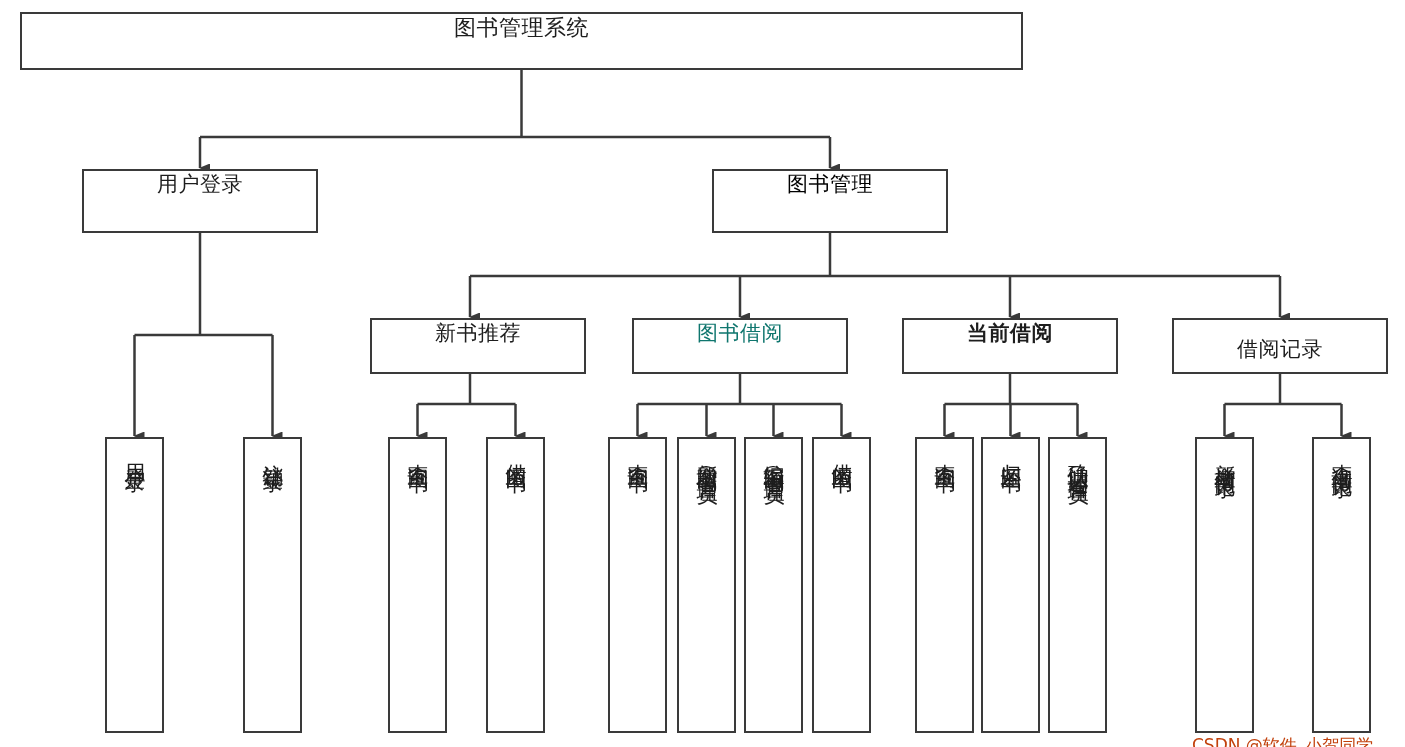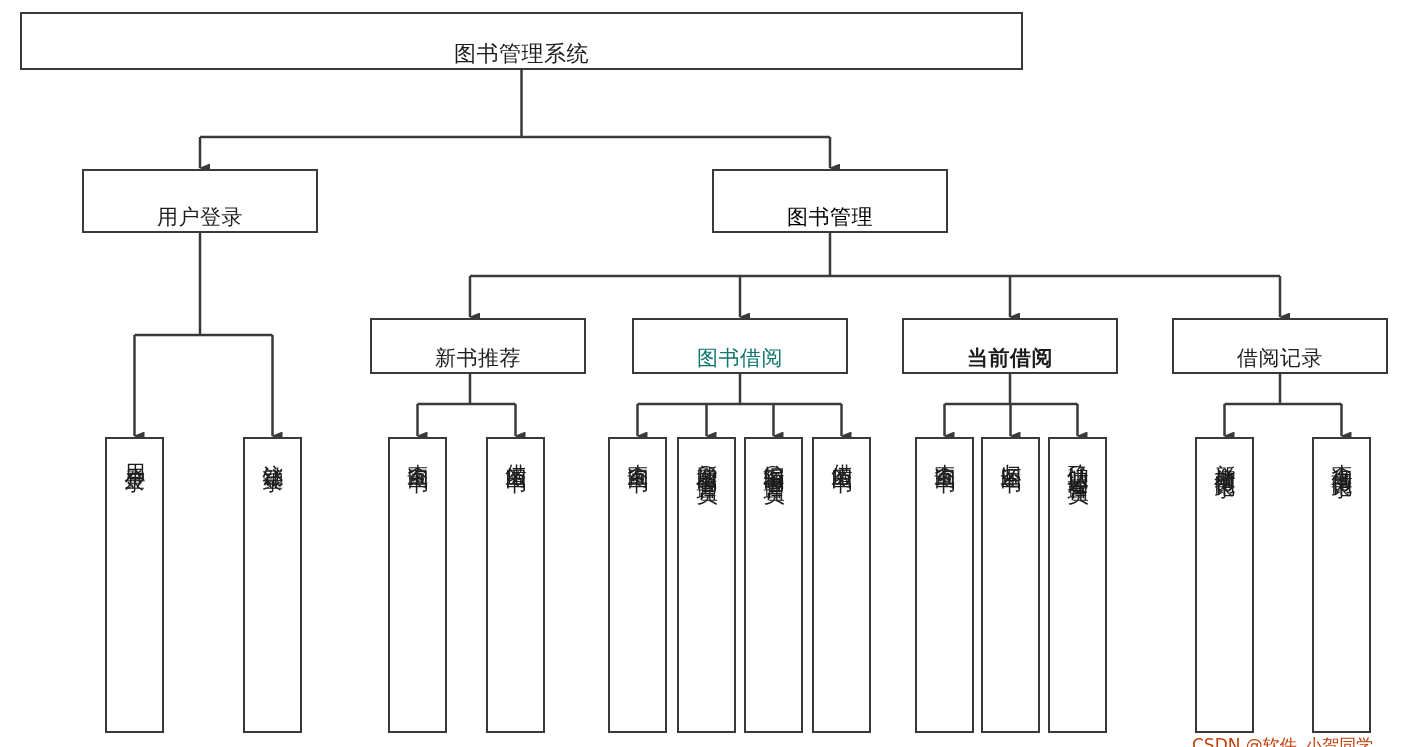--- a/index.html
+++ b/index.html
@@ -9,21 +9,21 @@
     width:1405px;height:747px;overflow:hidden;
   }
   #diagram-root{position:relative;width:1405px;height:747px;background:#fff;}
   svg.diagram-canvas{position:absolute;left:0;top:0;width:1405px;height:747px;display:block;}
 
   .node-box{
     position:absolute;
     box-sizing:border-box;
     background:#ffffff;
     border:2px solid #3a3a3a;
-    display:flex;align-items:flex-end;justify-content:center;
+    display:flex;align-items:flex-start;justify-content:center;
   }
   .node-label{
     color:#1d1d1d;
     font-size:21px;
     line-height:1.28;
     letter-spacing:0.5px;
     white-space:nowrap;
     text-align:center;
     font-family:"DejaVu Sans","Liberation Sans",sans-serif;
   }
@@ -109,21 +109,21 @@
       <div class="node-box" style="left: 362px; top: 318px; width: 216px; height: 56px; border-color: rgb(58, 58, 58); background: rgb(255, 255, 255); margin-left: 8px;">
         <span class="node-label" style="color: rgb(29, 29, 29);">新书推荐</span>
       </div>
       <div class="node-box" style="left: 632px; top: 318px; width: 216px; height: 56px; border-color: rgb(58, 58, 58); background: rgb(255, 255, 255);">
         <span class="node-label" style="color: #0f766e;">图书借阅</span>
       </div>
       <div class="node-box" style="left: 902px; top: 318px; width: 216px; height: 56px; border-color: rgb(58, 58, 58); background: rgb(255, 255, 255);">
         <span class="node-label" style="color: rgb(29, 29, 29); font-weight: bold;">当前借阅</span>
       </div>
       <div class="node-box" style="left: 1172px; top: 318px; width: 216px; height: 56px; border-color: rgb(58, 58, 58); background: rgb(255, 255, 255);">
-        <span class="node-label" style="color: rgb(29, 29, 29);">借阅记录</span>
+        <span class="node-label" style="color: rgb(29, 29, 29); margin-top: 16px;">借阅记录</span>
       </div>
       <div class="node-box vertical" style="left: 105px; top: 437px; width: 59px; height: 296px; border-color: rgb(58, 58, 58); background: rgb(255, 255, 255);">
         <span class="node-label" style="color: rgb(29, 29, 29);">用户登录</span>
       </div>
       <div class="node-box vertical" style="left: 243px; top: 437px; width: 59px; height: 296px; border-color: rgb(58, 58, 58); background: rgb(255, 255, 255);">
         <span class="node-label" style="color: rgb(29, 29, 29);">注销登录</span>
       </div>
       <div class="node-box vertical" style="left: 388px; top: 437px; width: 59px; height: 296px; border-color: rgb(58, 58, 58); background: rgb(255, 255, 255);">
         <span class="node-label" style="color: rgb(29, 29, 29);">查询图书</span>
       </div>

